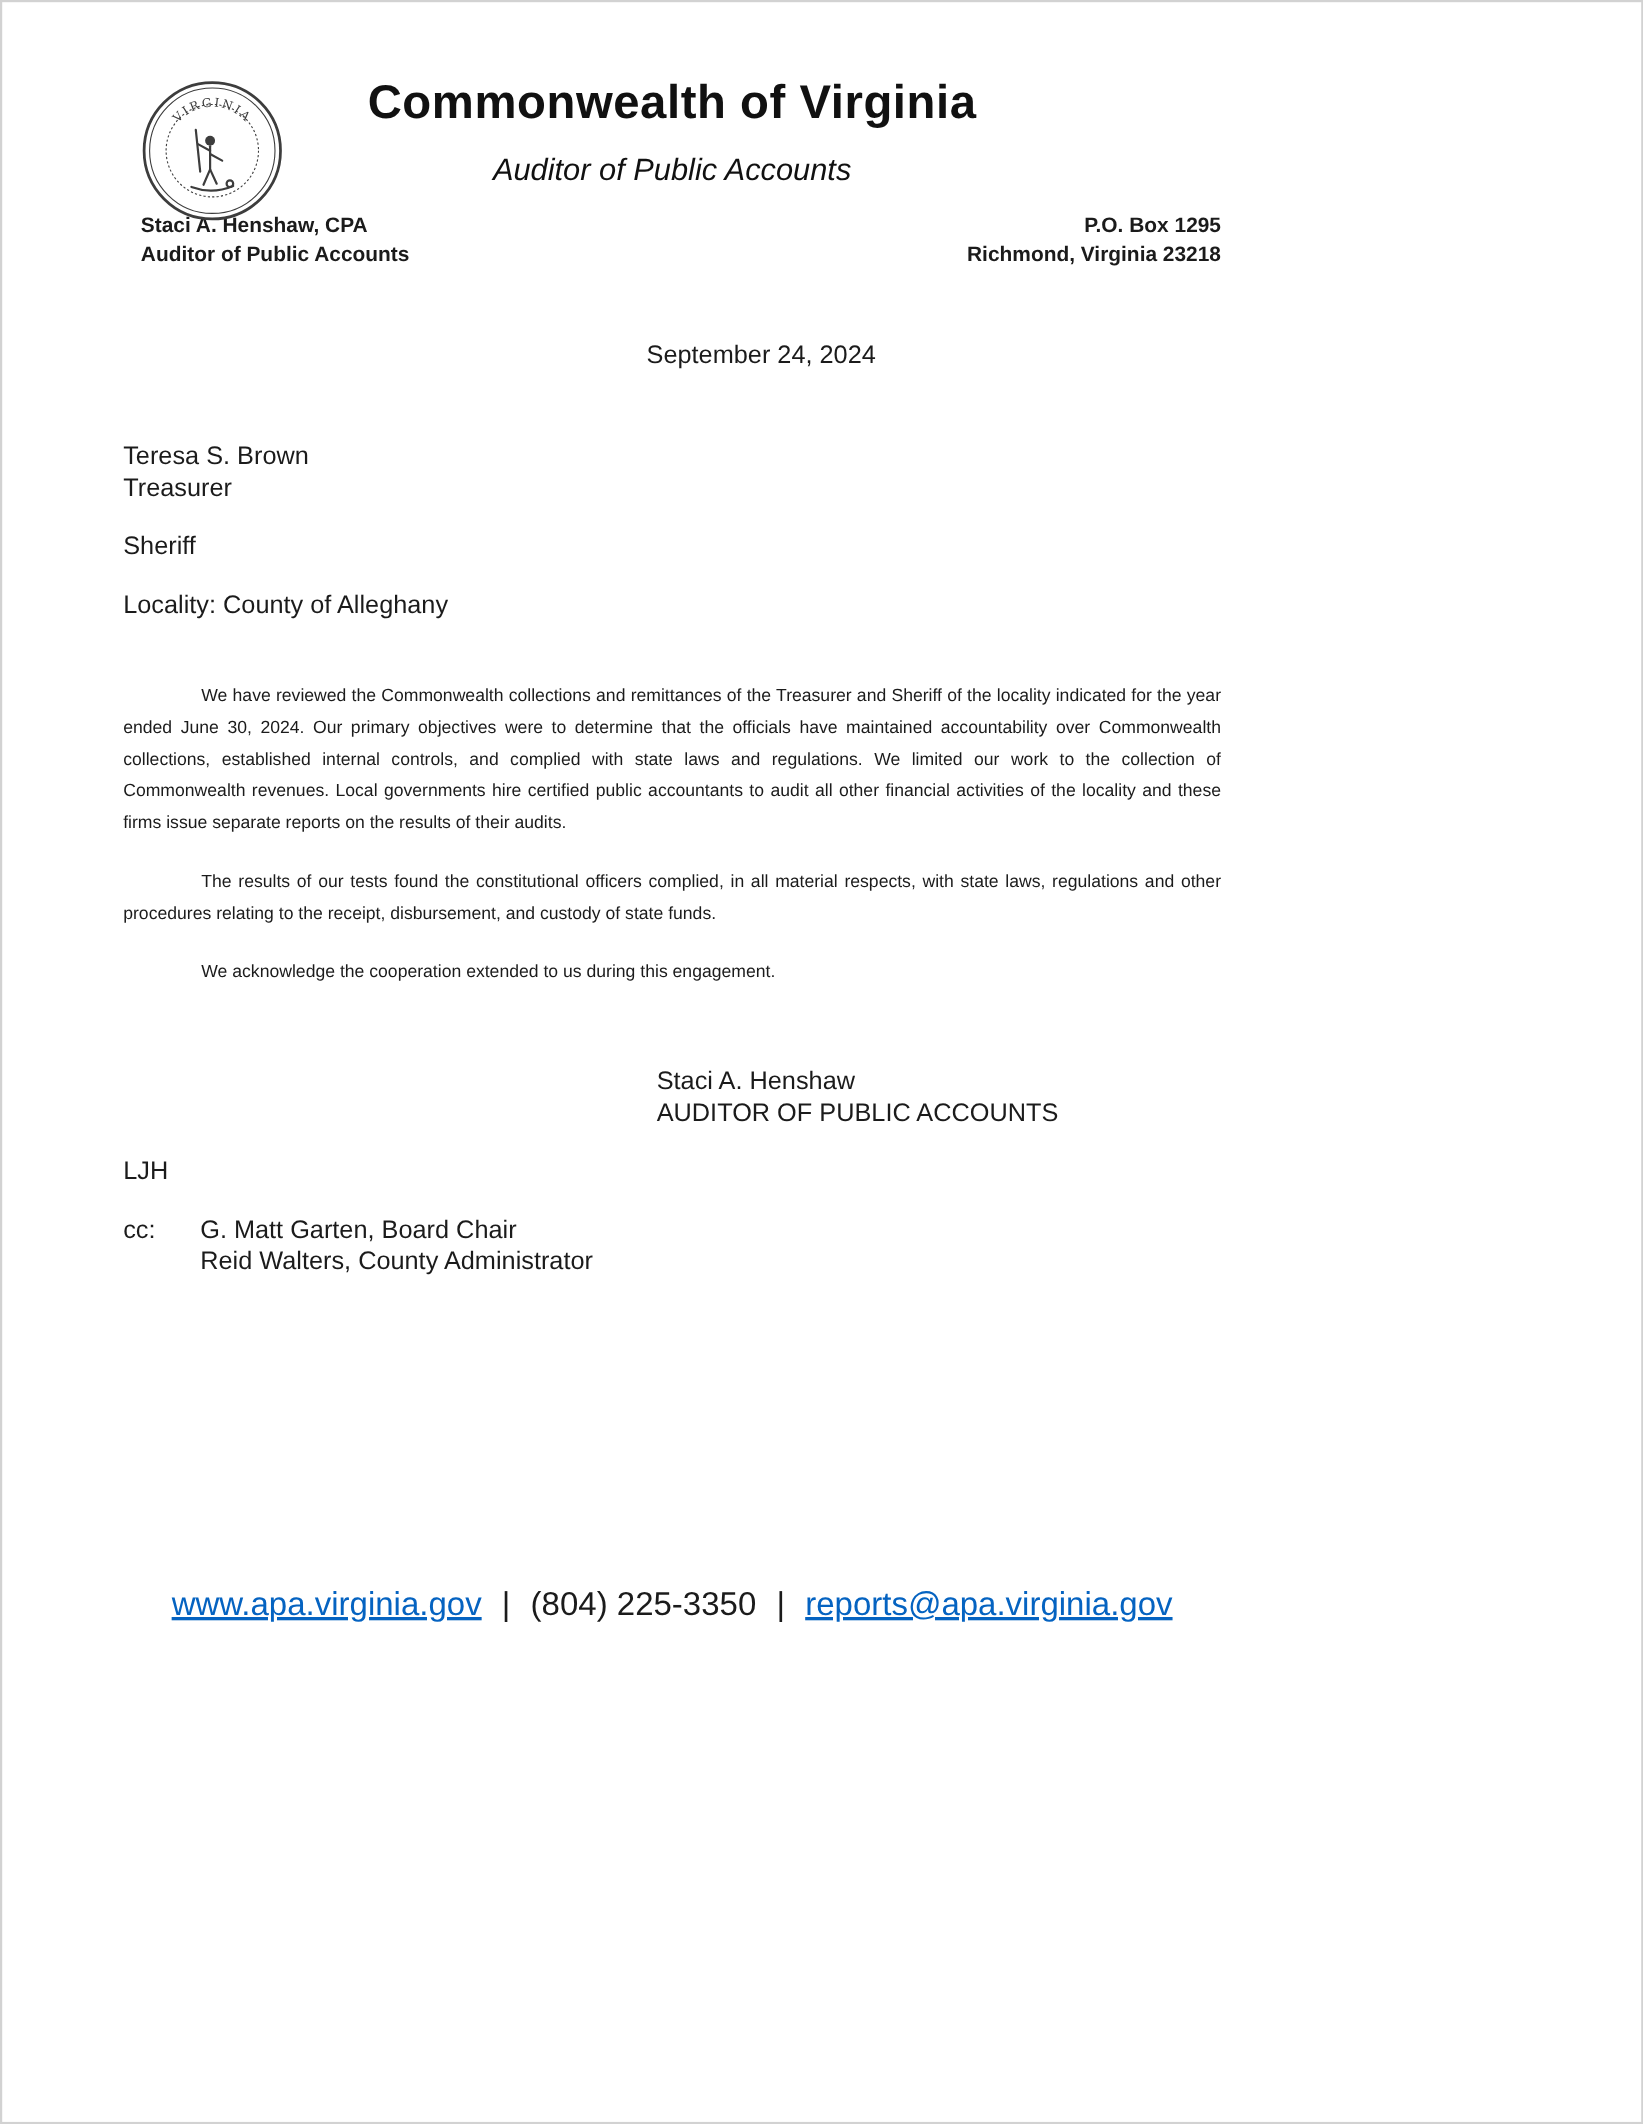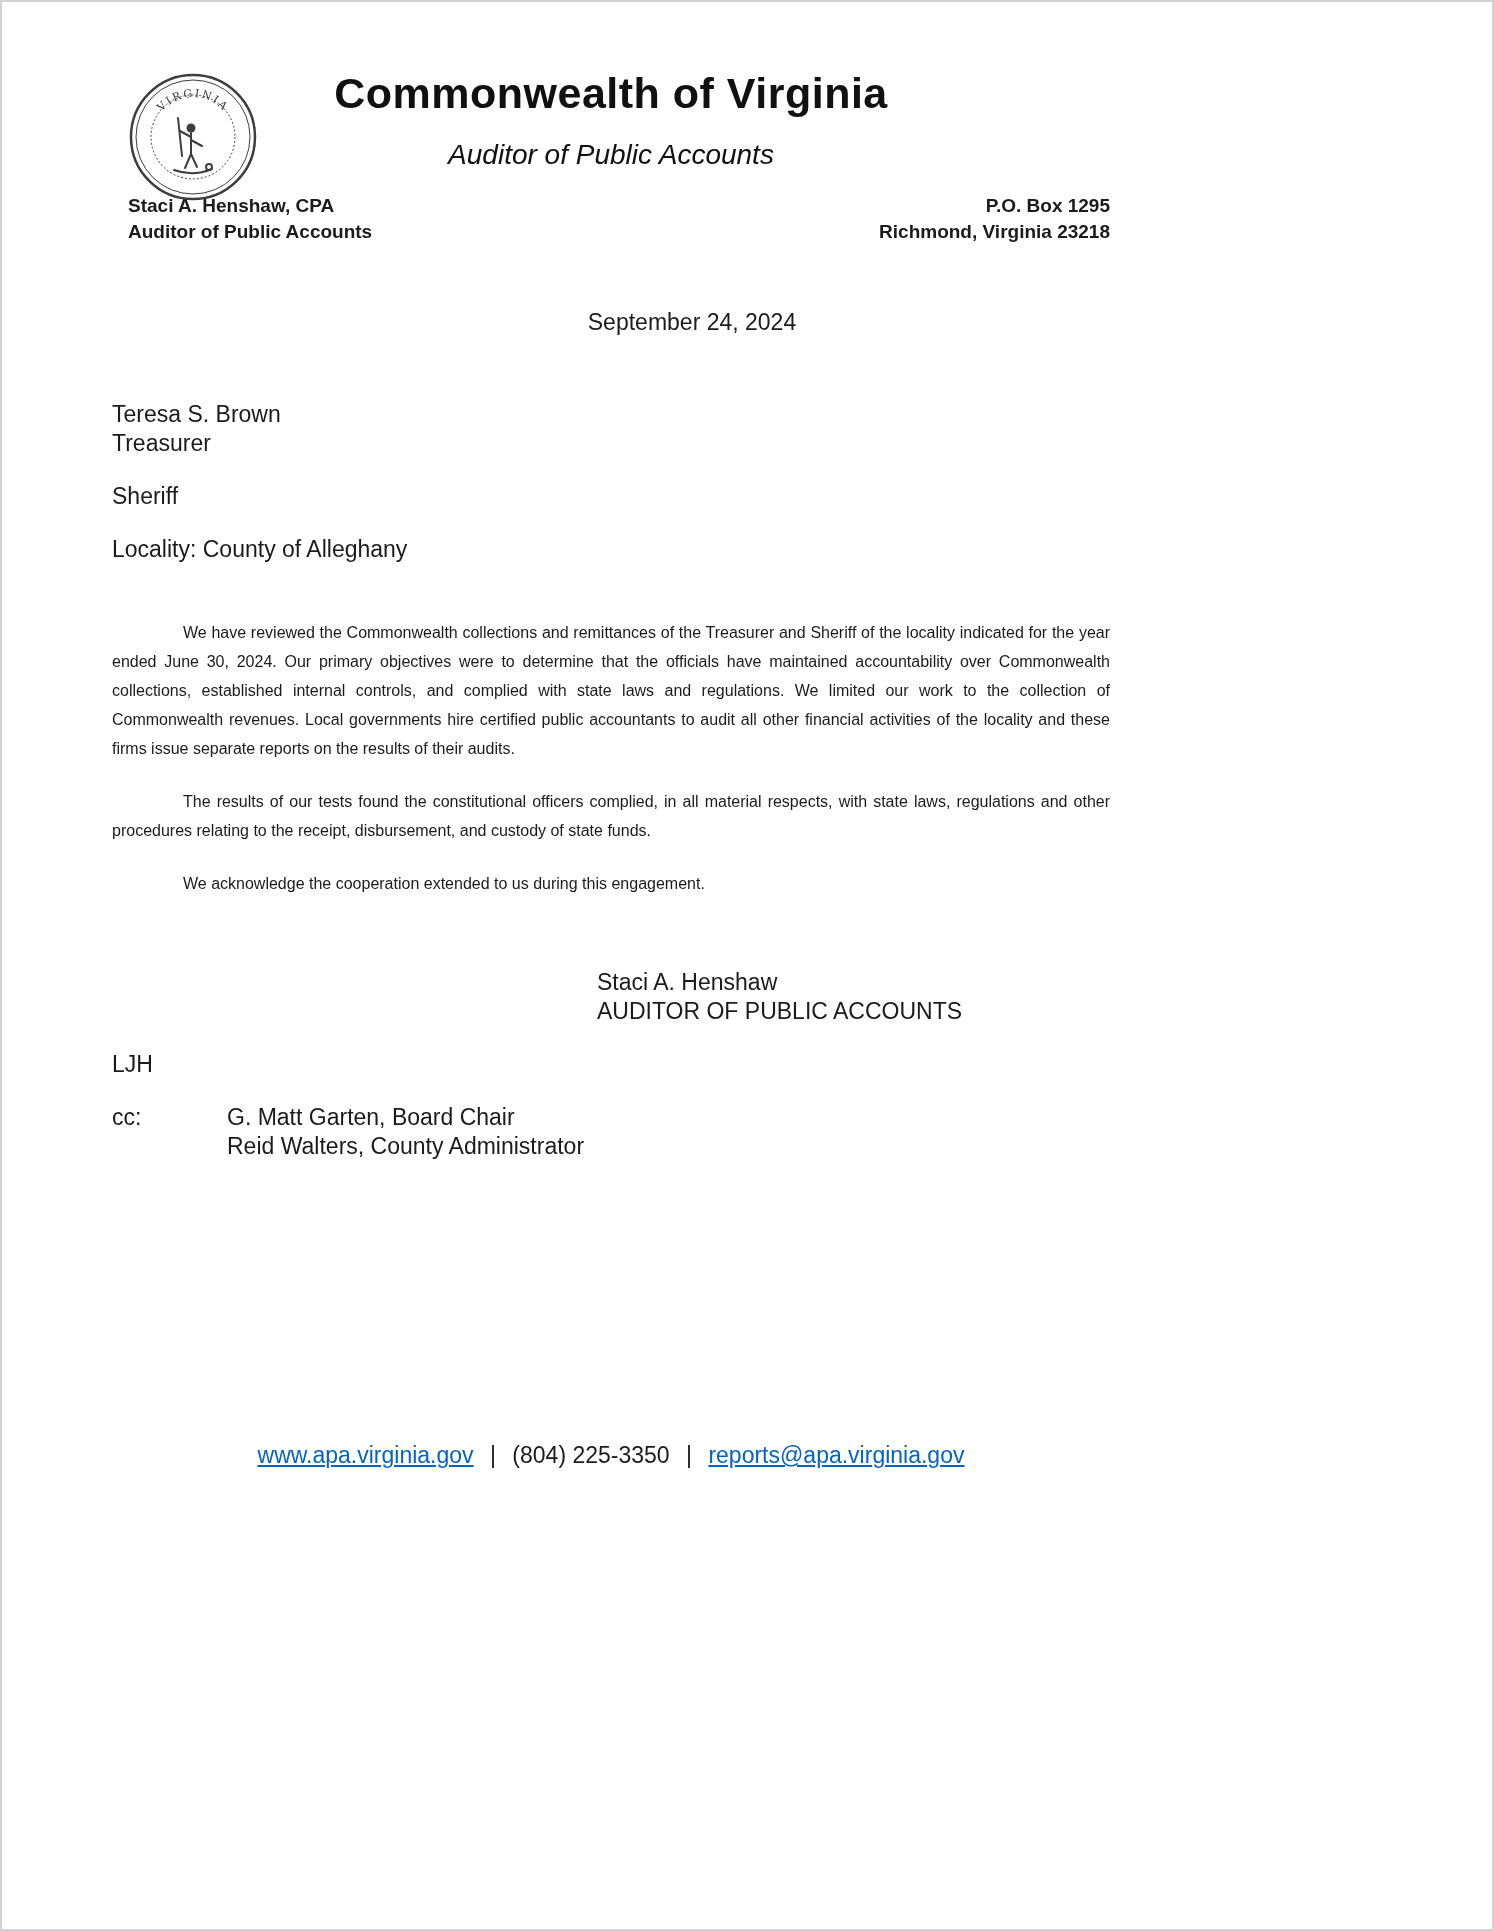--- a/index.html
+++ b/index.html
@@ -93,33 +93,32 @@
   .initials {
     margin-top: 24px;
     font-size: 23px;
     line-height: 29px;
   }
   .cc-block {
     display: flex;
     margin-top: 24px;
     font-size: 23px;
     line-height: 29px;
-    gap: 45px;
   }
   .cc-label { width: 70px; }
   .cc-entries > div { display: block; }
 
   
   .footer {
     position: absolute;
     left: 110px;
     top: 1440px;
     width: 998px;
     text-align: center;
-    font-size: 23px;
+    font-size: 30px;
   }
   .flink {
     color: var(--link-color, #0563c1);
     text-decoration: underline;
     cursor: pointer;
   }
   .fsep { margin: 0 10px; color: #1b1b1b; }
 
   .seal svg text { font-family: "DejaVu Serif", serif; }
 </style>

